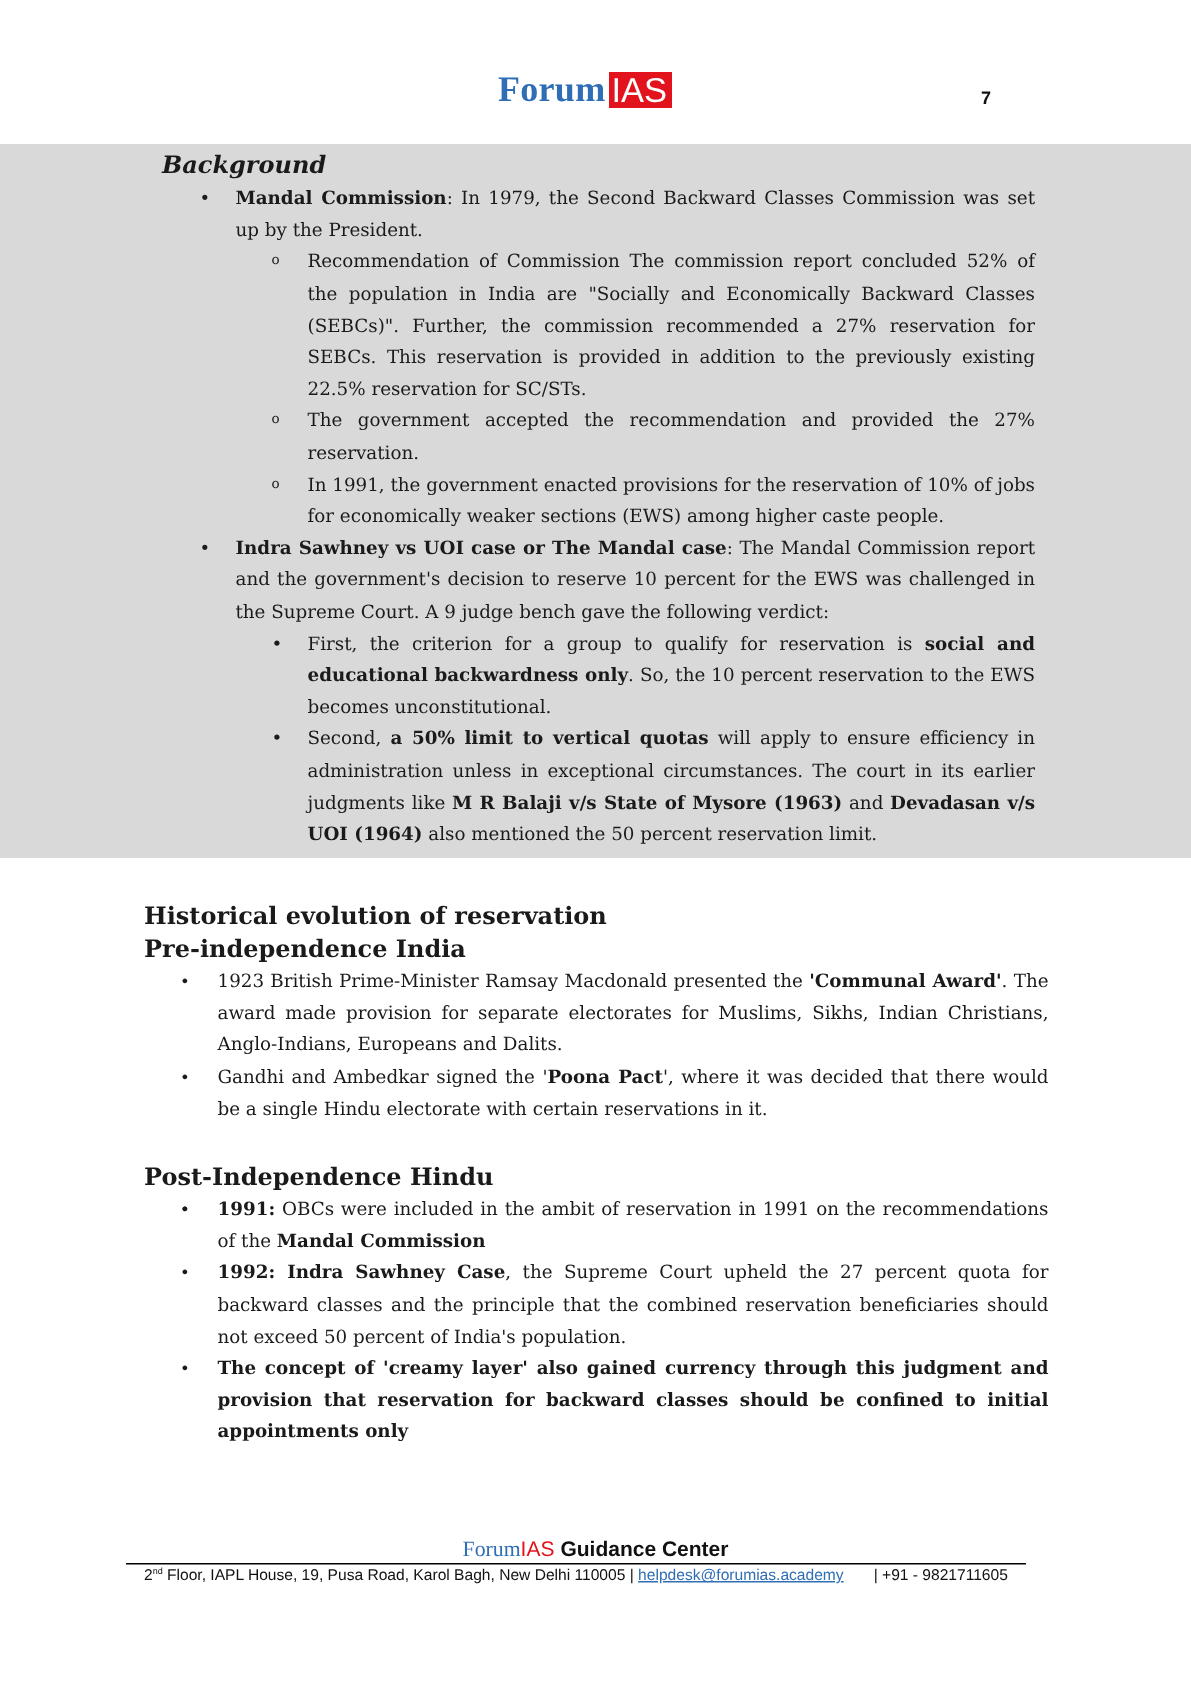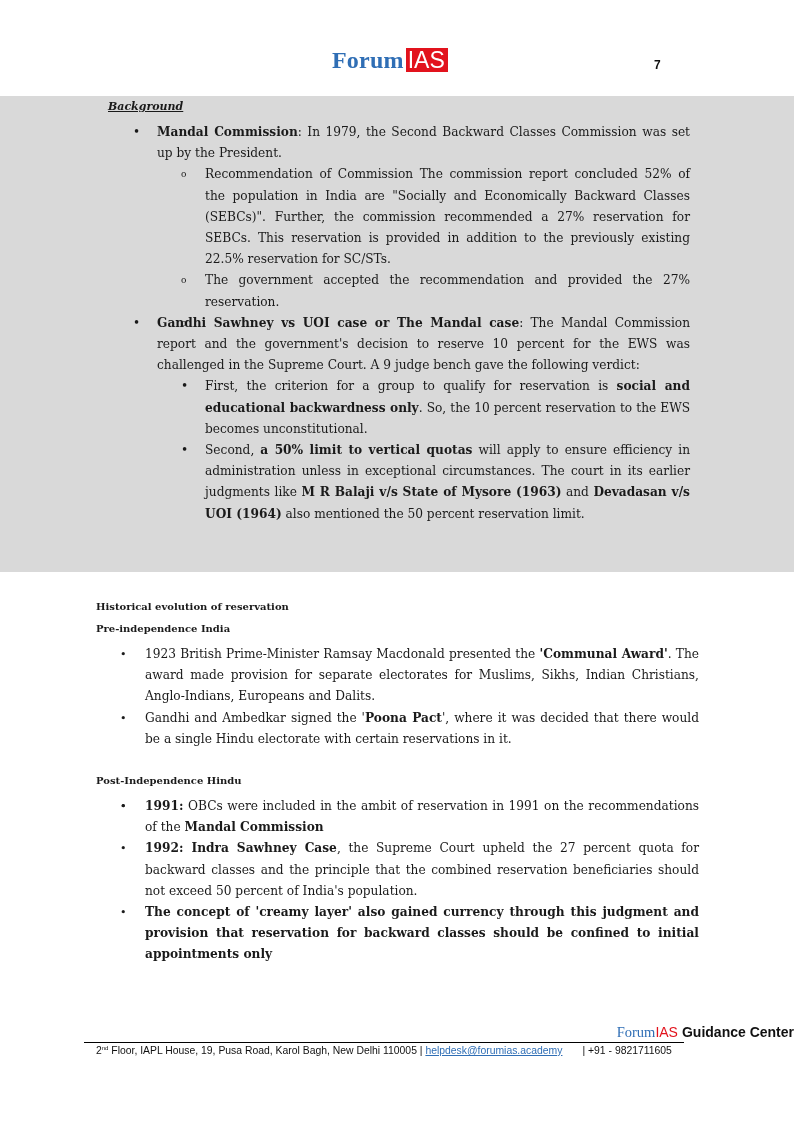--- a/index.html
+++ b/index.html
@@ -13,37 +13,37 @@
     .logo-forum { font-family: "Liberation Serif", serif; font-weight: bold; font-size: 24px; color: #2f6eb5; letter-spacing: 0.2px; line-height: 24px; }
     .logo-ias { background: #e2131d; color: #fff; font-family: "Liberation Sans", sans-serif; font-size: 23px; line-height: 24px; padding: 0 3px 0 2px; margin-left: 2px; font-weight: normal; }
     .page-num { position: absolute; left: 654px; top: 14px; font-family: "Liberation Sans", sans-serif; font-weight: bold; font-size: 12px; color: #111; }
 
     .gray-box { position: absolute; left: 0; top: 96px; width: 794px; height: 476px; background: #d9d9d9; }
 
     .text { font-size: 12.2px; line-height: 21.2px; text-align: justify; }
     .b { font-weight: bold; }
 
     .block { position: absolute; }
-    .bg-title { left: 108px; top: 100px; font-style: italic; font-weight: bold; font-size: 11px; text-decoration: underline; }
+    .bg-title { left: 108px; top: 100px; font-style: italic; font-weight: bold; font-size: 16px; }
     .li { position: relative; }
     .bullet { position: absolute; font-size: 12px; }
 
     .sec1 { left: 157px; top: 122px; width: 533px; }
     .sec1 .l1-bullet { left: -24px; top: 0; }
     .sub { position: relative; padding-left: 48px; }
     .sub .o { position: absolute; left: 24px; top: 0; font-size: 9px; }
     .sub2 { position: relative; padding-left: 48px; }
     .sub2 .dot { position: absolute; left: 24px; top: 0; }
 
-    .h-section { position: absolute; font-weight: bold; font-size: 10px; left: 96px; }
+    .h-section { position: absolute; font-weight: bold; font-size: 16px; left: 96px; }
 
     .sec2 { left: 145px; width: 554px; }
     .sec2 .l1-bullet { left: -25px; top: 0; font-size: 11px; }
 
-    .footer-title { position: absolute; top: 1024px; left: 0; width: 794px; text-align: right; font-family: "Liberation Sans", sans-serif; font-size: 14px; }
+    .footer-title { position: absolute; top: 1024px; left: 0; width: 794px; text-align: center; font-family: "Liberation Sans", sans-serif; font-size: 14px; }
     .ft-forum { color: #2f6eb5; font-family: "Liberation Serif", serif; font-size: 14.5px; }
     .ft-ias { color: #e2131d; }
     .ft-gc { font-weight: bold; color: #111; margin-left: 4px; }
     .footer-line { position: absolute; top: 1042px; left: 84px; width: 600px; height: 1px; background: #000; }
     .footer-addr { position: absolute; top: 1045px; left: 96px; font-family: "Liberation Sans", sans-serif; font-size: 10.4px; color: #111; white-space: nowrap; }
     .footer-addr sup { font-size: 6px; }
     .footer-link { color: #2f6eb5; text-decoration: underline; }
   </style>
 </head>
 <body>
@@ -68,25 +68,26 @@
   <div class="sub">
     <span class="o">o</span>
     <span>Recommendation of Commission   The commission report concluded 52% of the population in India are "Socially and Economically Backward Classes (SEBCs)". Further, the commission recommended a 27% reservation for SEBCs. This reservation is provided in addition to the previously existing 22.5% reservation for SC/STs.</span>
   </div>
   <div class="sub">
     <span class="o">o</span>
     <span>The government accepted the recommendation and provided the 27% reservation.</span>
   </div>
   <div class="sub">
     <span class="o">o</span>
+    <span>In 1991, the government enacted provisions for the reservation of 10% of jobs for economically weaker sections (EWS) among higher caste people.</span>
   </div>
 
   <div class="li">
     <span class="bullet l1-bullet">•</span>
-    <span class="b">Gandhi Sawhney vs UOI case or The Mandal case</span><span>: The Mandal Commission report and the government's decision to reserve 10 percent for the EWS was challenged in the Supreme Court. A 9  judge bench gave the following verdict:</span>
+    <span class="b">Indra Sawhney vs UOI case or The Mandal case</span><span>: The Mandal Commission report and the government's decision to reserve 10 percent for the EWS was challenged in the Supreme Court. A 9  judge bench gave the following verdict:</span>
   </div>
   <div class="sub2">
     <span class="dot">•</span>
     <span>First, the criterion for a group to qualify for reservation is </span><span class="b">social and educational backwardness only</span><span>. So, the 10 percent reservation to the EWS becomes unconstitutional.</span>
   </div>
   <div class="sub2">
     <span class="dot">•</span>
     <span>Second, </span><span class="b">a 50% limit to vertical quotas</span><span> will apply to ensure efficiency in administration unless in exceptional circumstances. The court in its earlier judgments like </span><span class="b">M R Balaji v/s State of Mysore (1963)</span><span> and </span><span class="b">Devadasan v/s UOI (1964)</span><span> also mentioned the 50 percent reservation limit.</span>
   </div>
 </div>

